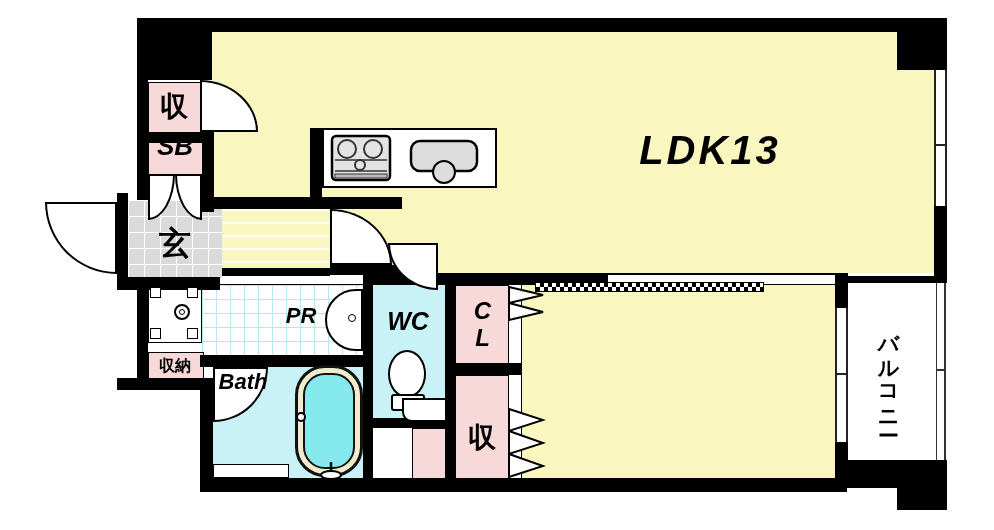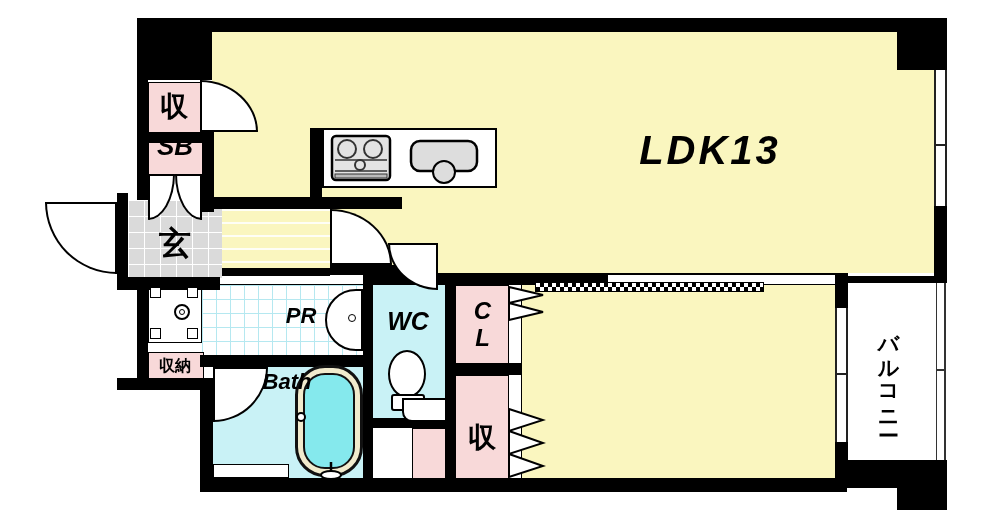--- a/index.html
+++ b/index.html
@@ -161,18 +161,18 @@
   <div class="circ" style="left:174px;top:304px;width:16px;height:16px;"></div>
   <div class="circ" style="left:179px;top:309px;width:6px;height:6px;border-width:1.5px;"></div>
 
   <div class="lbl it" style="left:560px;top:100px;width:300px;height:100px;font-size:40px;letter-spacing:3px;">LDK13</div>
   <div class="lbl vert" style="left:876px;top:295px;width:26px;height:155px;font-size:21px;">バルコニー</div>
   <div class="lbl" style="left:150px;top:222px;width:50px;height:42px;font-size:32px;">玄</div>
   <div class="lbl" style="left:152px;top:88px;width:44px;height:38px;font-size:28px;">収</div>
   <div class="lbl it" style="left:150px;top:132px;width:50px;height:28px;font-size:26px;">SB</div>
   <div class="lbl" style="left:148px;top:355px;width:54px;height:21px;font-size:16px;">収納</div>
   <div class="lbl it" style="left:262px;top:302px;width:50px;height:28px;font-size:22px;margin-left:14px;">PR</div>
-  <div class="lbl it" style="left:214px;top:369px;width:58px;height:26px;font-size:22px;margin-left:44px;">Bath</div>
+  <div class="lbl it" style="left:214px;top:369px;width:58px;height:26px;font-size:22px;">Bath</div>
   <div class="lbl it" style="left:382px;top:306px;width:52px;height:30px;font-size:25px;">WC</div>
   <div class="lbl it vert" style="left:468px;top:292px;width:28px;height:64px;font-size:24px;letter-spacing:0;">CL</div>
   <div class="lbl" style="left:458px;top:418px;width:48px;height:40px;font-size:28px;">収</div>
 
 </div>
 
 </body></html>

